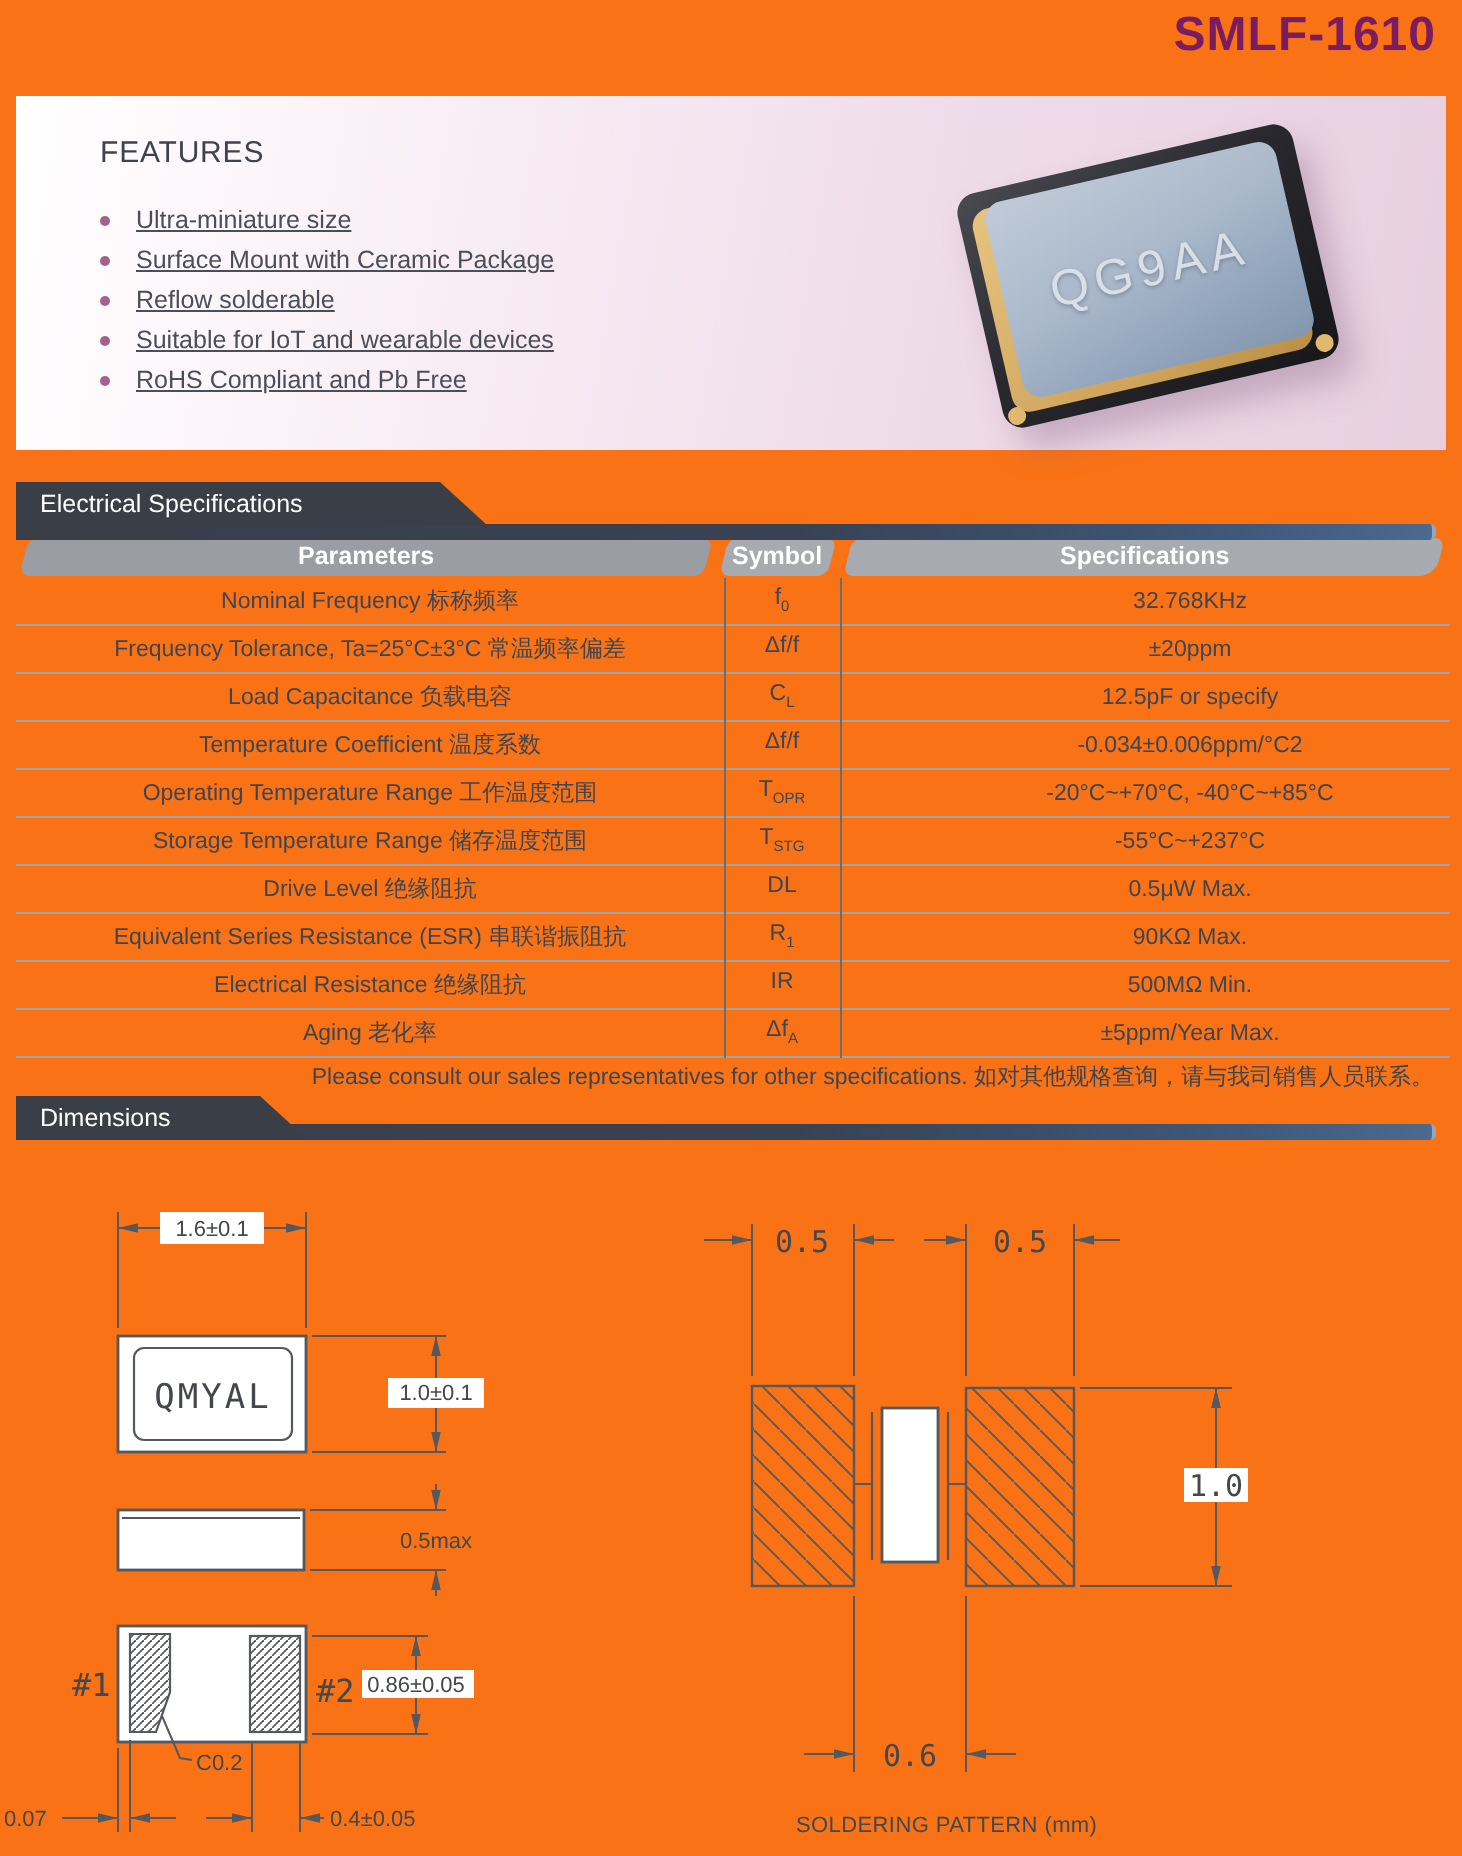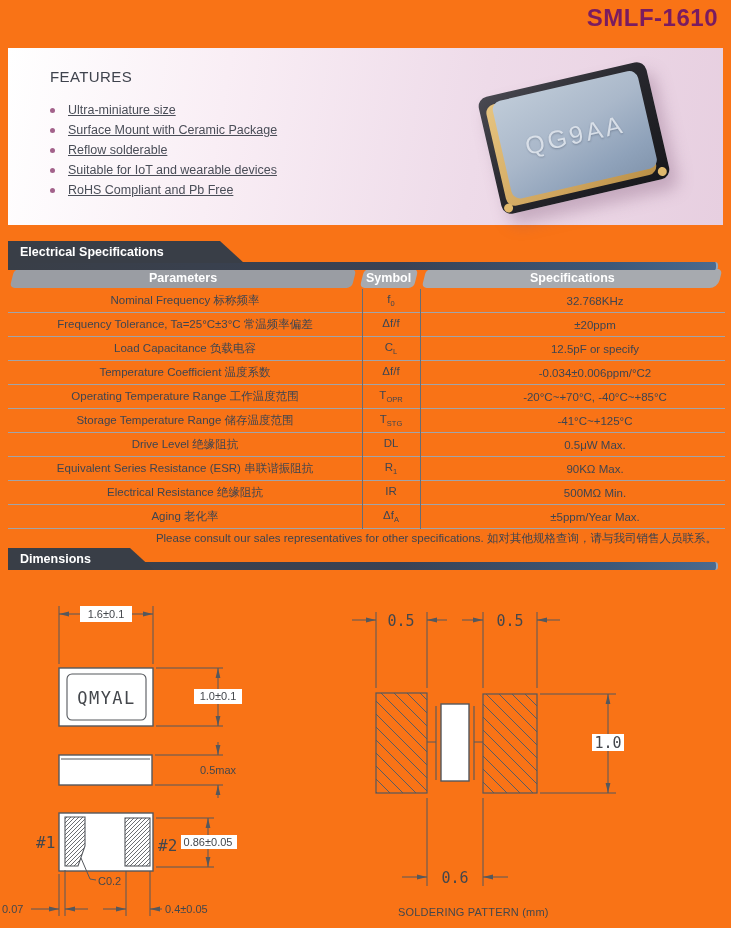--- a/index.html
+++ b/index.html
@@ -26,21 +26,21 @@
     background:linear-gradient(150deg,#e6c480 0%,#cfa45c 70%,#b98f46 100%);}
   .chip-lid{position:absolute;left:13px;top:7px;right:10px;bottom:13px;border-radius:9px;
     background:linear-gradient(160deg,#bfcbd8 0%,#aab8ca 45%,#8fa2ba 80%,#8396ae 100%);
     display:flex;align-items:center;justify-content:center;}
   .chip-label{color:#dee4ec;font-size:25px;letter-spacing:3px;opacity:.9;text-shadow:0 1px 2px rgba(60,70,90,.45);}
   .chip-dot{position:absolute;width:9px;height:9px;border-radius:50%;background:#e0b96e;}
   .chip-dot.sw{left:2px;bottom:2px;} .chip-dot.se{right:3px;bottom:3px;}
 
   
   .banner{position:absolute;left:8px;}
-  .banner-tab{position:relative;height:22px;color:#fff;font-size:12.5px;font-weight:bold;line-height:22px;
+  .banner-tab{position:relative;height:22px;color:#fff;font-size:12.5px;font-weight:normal;line-height:22px;
     padding-left:12px;background:#393e47;clip-path:polygon(0 0,calc(100% - 24px) 0,100% 100%,0 100%);z-index:2;}
   .banner-bar{position:absolute;left:0;width:708px;height:8px;z-index:1;border-radius:0 3px 3px 0;
     background:linear-gradient(90deg,#393e47 0%,#394254 55%,#3d5878 85%,#4b6a8e 100%);border-right:2px solid #91a7bd;}
   .banner-es{top:241px;} .banner-es .banner-tab{width:224px;} .banner-es .banner-bar{top:21px;}
   .banner-dim{top:548px;} .banner-dim .banner-tab{width:134px;} .banner-dim .banner-bar{top:14px;}
 
   
   .thead-tab{position:absolute;height:19px;border-radius:5px;transform:skewX(-14deg);
     color:#fff;font-size:12.5px;font-weight:bold;text-align:center;line-height:19px;top:269px;}
   .thead-tab>span{display:inline-block;transform:skewX(14deg);}
@@ -142,21 +142,21 @@
       <div class="c cv">-0.034±0.006ppm/°C2</div>
     </div>
     <div class="erow">
       <div class="c cp">Operating Temperature Range 工作温度范围</div>
       <div class="c cs"><span>T</span><sub>OPR</sub></div>
       <div class="c cv">-20°C~+70°C, -40°C~+85°C</div>
     </div>
     <div class="erow">
       <div class="c cp">Storage Temperature Range 储存温度范围</div>
       <div class="c cs"><span>T</span><sub>STG</sub></div>
-      <div class="c cv">-41°C~+125°C</div>
+      <div class="c cv">-55°C~+237°C</div>
     </div>
     <div class="erow">
       <div class="c cp">Drive Level 绝缘阻抗</div>
       <div class="c cs"><span>DL</span><sub></sub></div>
       <div class="c cv">0.5μW Max.</div>
     </div>
     <div class="erow">
       <div class="c cp">Equivalent Series Resistance (ESR) 串联谐振阻抗</div>
       <div class="c cs"><span>R</span><sub>1</sub></div>
       <div class="c cv">90KΩ Max.</div>

